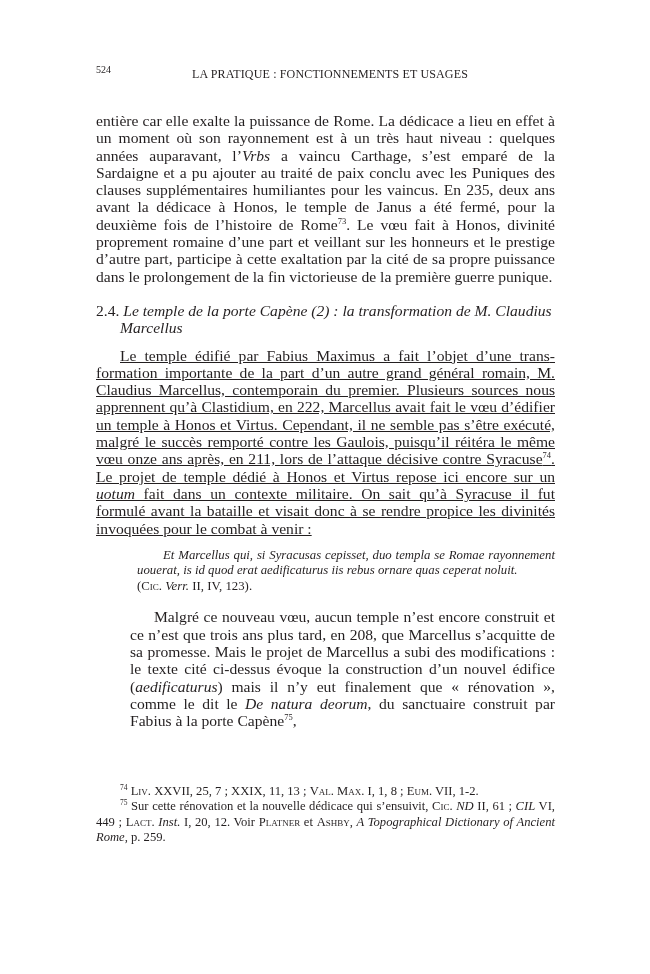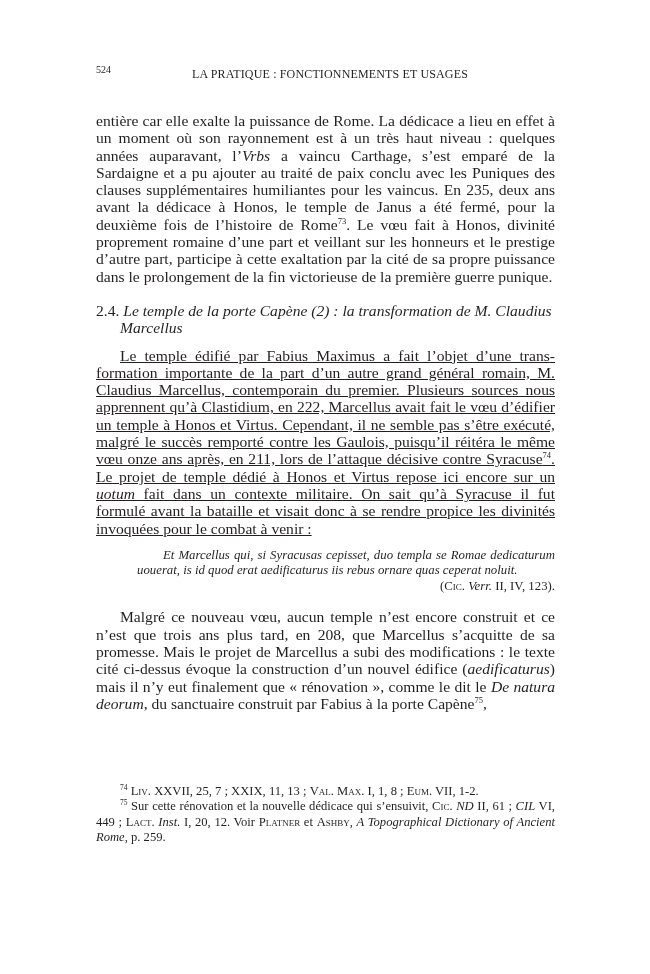--- a/index.html
+++ b/index.html
@@ -13,43 +13,43 @@
   .body-text { font-size: 15.6px; line-height: 17.3px; text-align: justify; text-align-last: left; hyphens: manual; }
   .body-text.indent { text-indent: 24px; }
   .body-text.first { margin-top: 26px; }
   sup { font-size: 8.5px; line-height: 0; vertical-align: 6px; }
   .sc { font-variant: small-caps; }
   i { font-style: italic; }
   .section-heading { margin-top: 17px; font-size: 15.6px; line-height: 17.3px; padding-left: 24px; text-indent: -24px; }
   .section-heading + .body-text { margin-top: 10px; text-decoration: underline; }
   .quote { margin-left: 41px; margin-top: 11px; font-size: 12.8px; line-height: 15.5px; text-align: justify; text-align-last: left; text-indent: 26px; }
   .quote + .quote { margin-top: 10px; }
-  .quote-ref { margin-left: 41px; font-size: 12.8px; line-height: 15.5px; text-align: right; }
-  .after-quote { margin-top: 14px; }
+  .quote-ref { margin-left: 41px; font-size: 12.8px; line-height: 15.5px; text-align: left; }
+  .after-quote { margin-top: 14px; margin-left: 34px; }
   .footnotes { position: absolute; left: 96px; top: 784px; width: 459px; font-size: 12.6px; line-height: 15.4px; }
   .fn { text-align: justify; text-align-last: left; text-indent: 24px; }
   .fn sup { font-size: 7.5px; vertical-align: 5px; }
 </style>
 </head>
 <body>
 
 <div class="page">
 
   <div class="running-head">
     <span class="folio">524</span>
     <span class="head-title">LA PRATIQUE : FONCTIONNEMENTS ET USAGES</span>
   </div>
 
   <p class="body-text first"><span>entière car elle exalte la puissance de Rome. La dédicace a lieu en effet à un moment où son rayonnement est à un très haut niveau : quelques années auparavant, l’</span><i>Vrbs</i><span> a vaincu Carthage, s’est emparé de la Sardaigne et a pu ajouter au traité de paix conclu avec les Puniques des clauses supplémentaires humiliantes pour les vaincus. En 235, deux ans avant la dédicace à Honos, le temple de Janus a été fermé, pour la deuxième fois de l’histoire de Rome</span><sup>73</sup><span>. Le vœu fait à Honos, divinité proprement romaine d’une part et veillant sur les honneurs et le prestige d’autre part, participe à cette exaltation par la cité de sa propre puissance dans le prolongement de la fin victorieuse de la première guerre punique.</span></p>
 
   <p class="section-heading"><span>2.4.</span> <i>Le temple de la porte Capène (2) : la transformation de M. Claudius Marcellus</i></p>
 
   <p class="body-text indent"><span>Le temple édifié par Fabius Maximus a fait l’objet d’une trans­formation importante de la part d’un autre grand général romain, M. Claudius Marcellus, contemporain du premier. Plusieurs sources nous apprennent qu’à Clastidium, en 222, Marcellus avait fait le vœu d’édifier un temple à Honos et Virtus. Cependant, il ne semble pas s’être exécuté, malgré le succès remporté contre les Gaulois, puisqu’il réitéra le même vœu onze ans après, en 211, lors de l’attaque déci­sive contre Syracuse</span><sup>74</sup><span>. Le projet de temple dédié à Honos et Virtus repose ici encore sur un </span><i>uotum</i><span> fait dans un contexte militaire. On sait qu’à Syracuse il fut formulé avant la bataille et visait donc à se rendre propice les divinités invoquées pour le combat à venir :</span></p>
 
-  <p class="quote"><i>Et Marcellus qui, si Syracusas cepisset, duo templa se Romae dedicaturum uouerat, is id quod erat aedificaturus iis rebus ornare quas ceperat noluit.</i></p>
+  <p class="quote"><i>Et Marcellus qui, si Syracusas cepisset, duo templa se Romae rayonnement uouerat, is id quod erat aedificaturus iis rebus ornare quas ceperat noluit.</i></p>
   <p class="quote-ref"><span>(</span><span class="sc">Cic.</span> <i>Verr.</i><span> II, IV, 123).</span></p>
 
   <p class="body-text indent after-quote"><span>Malgré ce nouveau vœu, aucun temple n’est encore construit et ce n’est que trois ans plus tard, en 208, que Marcellus s’acquitte de sa promesse. Mais le projet de Marcellus a subi des modifications : le texte cité ci-dessus évoque la construction d’un nouvel édifice (</span><i>aedifica­turus</i><span>) mais il n’y eut finalement que « rénovation », comme le dit le </span><i>De natura deorum</i><span>, du sanctuaire construit par Fabius à la porte Capène</span><sup>75</sup><span>,</span></p>
 </div>
 
 <div class="footnotes">
   <p class="fn"><sup>74</sup><span class="sc"> Liv.</span><span> XXVII, 25, 7 ; XXIX, 11, 13 ; </span><span class="sc">Val. Max.</span><span> I, 1, 8 ; </span><span class="sc">Eum.</span><span> VII, 1-2.</span></p>
   <p class="fn"><sup>75</sup><span> Sur cette rénovation et la nouvelle dédicace qui s’ensuivit, </span><span class="sc">Cic.</span><span> </span><i>ND</i><span> II, 61 ; </span><i>CIL</i><span> VI, 449 ; </span><span class="sc">Lact.</span><span> </span><i>Inst.</i><span> I, 20, 12. Voir </span><span class="sc">Platner</span><span> et </span><span class="sc">Ashby</span><span>, </span><i>A Topographical Dictionary of Ancient Rome</i><span>, p. 259.</span></p>
 </div>
 

